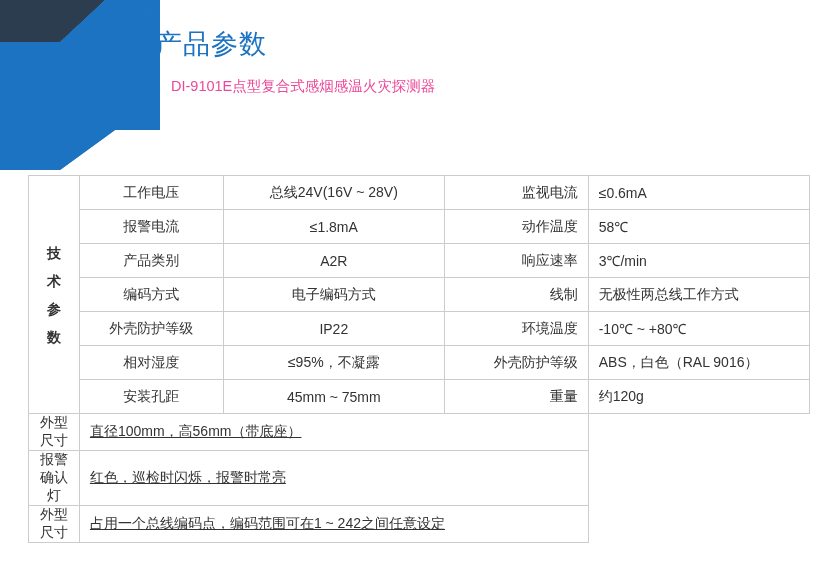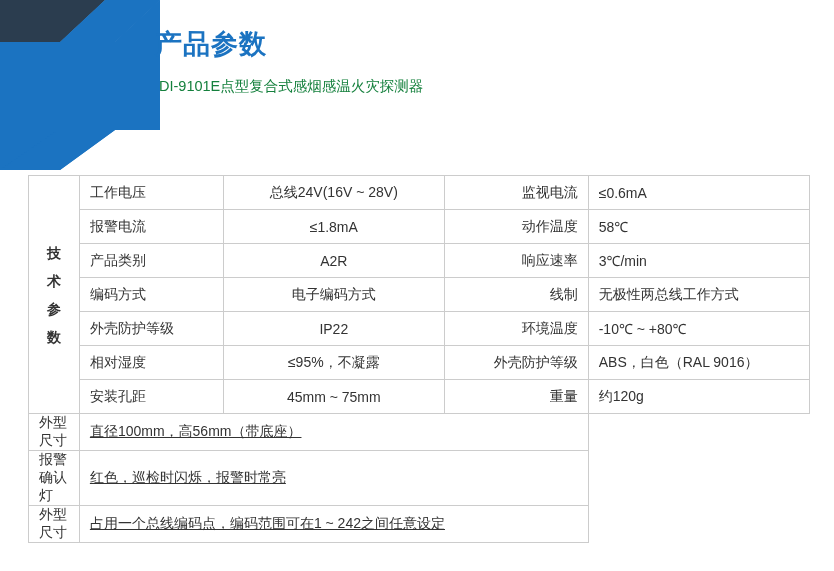--- a/index.html
+++ b/index.html
@@ -33,29 +33,29 @@
     height: 170px;
   }
   .header-text {
     position: absolute;
     left: 155px;
     top: 30px;
   }
   .header-title {
     font-size: 27px;
     color: #1b73c1;
-    font-weight: bold;
+    font-weight: normal;
     letter-spacing: 1px;
     margin: 0 0 18px 0;
     line-height: 1.1;
   }
   .header-subtitle {
     font-size: 14.5px;
-    color: #15803d;
-    margin: 4px;
+    color: #ec4899;
+    margin: 16px;
     line-height: 1.2;
   }
 
   
   .spec-table-wrap {
     position: absolute;
     left: 28px;
     top: 175px;
     width: 782px;
   }
@@ -77,20 +77,21 @@
     width: 46px;
     text-align: center;
     color: #1b73c1;
     font-weight: bold;
     font-size: 15px;
     line-height: 2.0;
     padding: 0;
   }
   td.k {
     width: 130px;
+    text-align: center;
     margin-left: 48px;
   }
   td.v {
     width: 200px;
     text-align: center;
     padding-left: 14px;
   }
   td.k2 {
     width: 130px;
     text-align: right;

